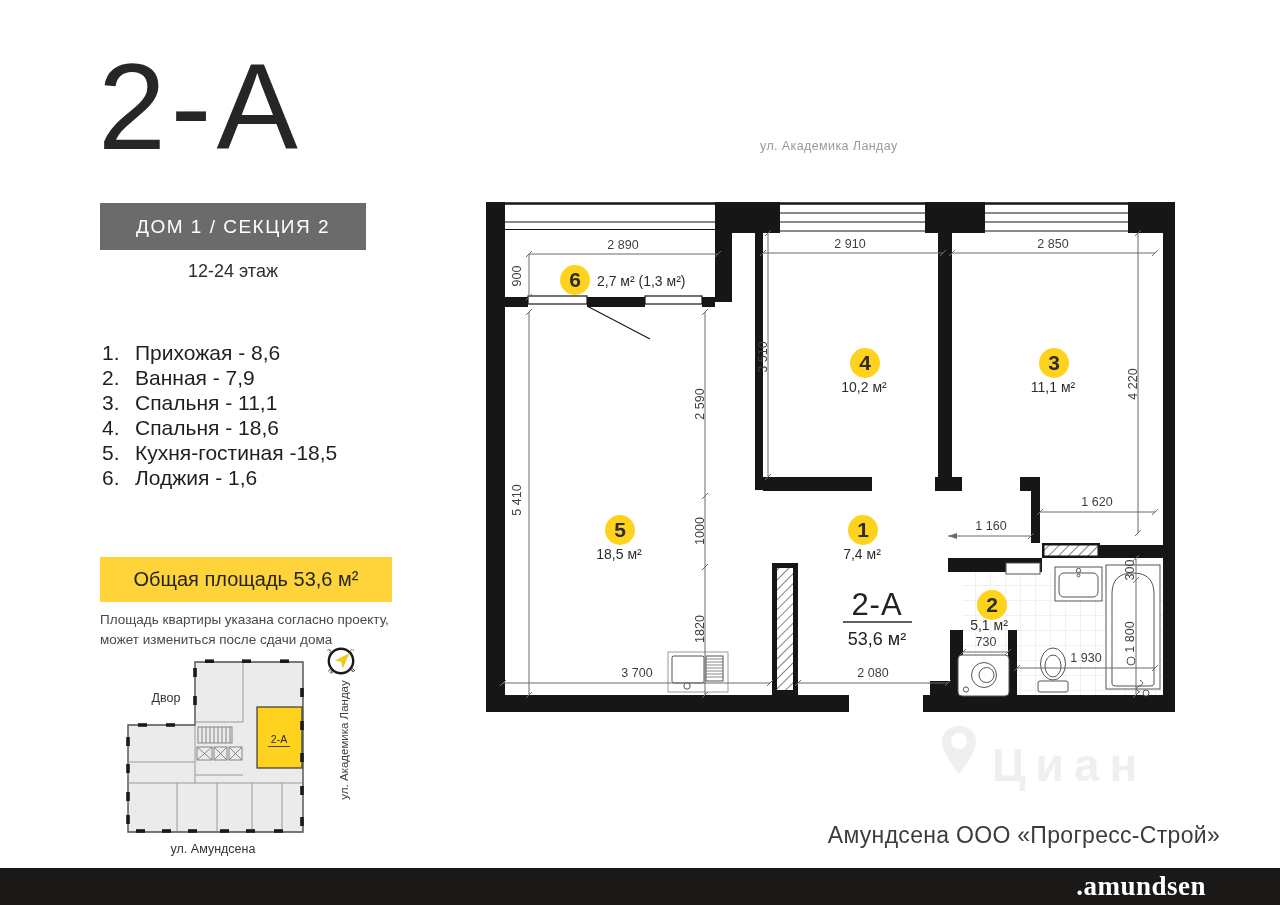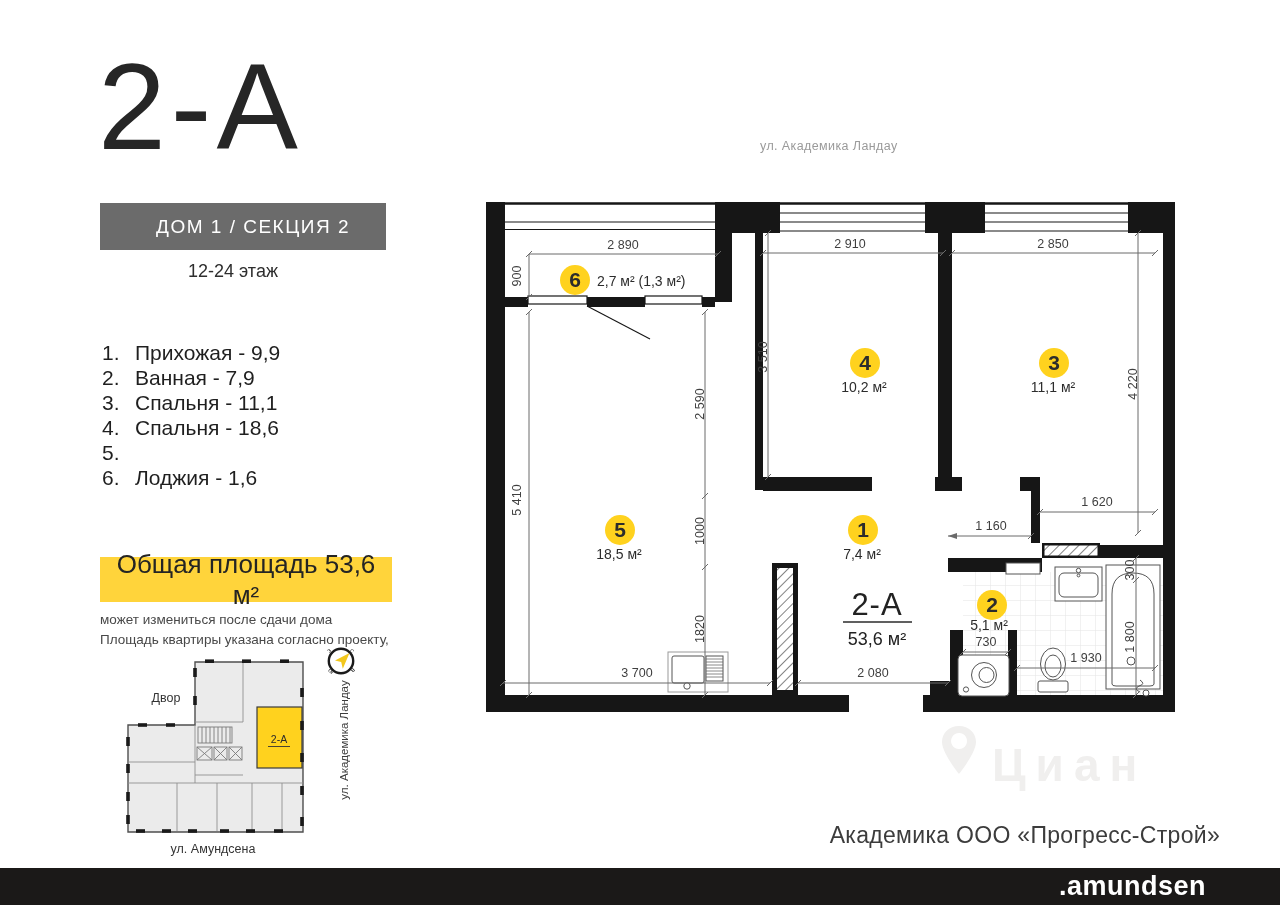--- a/index.html
+++ b/index.html
@@ -2,81 +2,82 @@
 <html><head>
 <meta charset="utf-8">
 <style>
   html,body{margin:0;padding:0;}
   body{width:1280px;height:905px;position:relative;background:#fff;overflow:hidden;
        font-family:"Liberation Sans", sans-serif;color:#222;}
   .abs{position:absolute;}
   
   .title{left:98px;top:40px;font-size:122px;line-height:1.1;letter-spacing:5px;color:#262626;font-weight:400;}
   .building-box{left:100px;top:203px;width:266px;height:47px;background:#6B6B6B;color:#fff;
-      display:flex;align-items:center;justify-content:center;font-size:19px;letter-spacing:1.5px;padding-left:20px;}
+      display:flex;align-items:center;justify-content:center;font-size:19px;letter-spacing:1.5px;}
   .floors{left:100px;top:261px;width:266px;text-align:center;font-size:18px;color:#2e2e2e;}
   .room-list{left:102px;top:340px;font-size:21px;color:#1f1f1f;}
   .room-list .row{display:flex;height:25px;line-height:25px;}
   .room-list .num{width:33px;}
   .total-box{left:100px;top:557px;width:292px;height:45px;background:#FFD43B;color:#242424;
-      display:flex;align-items:center;justify-content:center;font-size:26px;text-align:center;}
+      display:flex;align-items:center;justify-content:center;font-size:20px;text-align:center;}
   .note{left:100px;top:610px;width:310px;font-size:13.5px;line-height:19.5px;color:#484848;}
   
   .street-top{left:760px;top:139px;font-size:12.5px;color:#9a9a9a;letter-spacing:0.4px;}
   
   .watermark{left:938px;top:722px;display:flex;align-items:flex-end;gap:12px;color:#f0efee;
       font-size:46px;font-weight:700;letter-spacing:10px;}
   
   .developer{right:60px;top:822px;font-size:23px;color:#3c3c3c;letter-spacing:0.3px;}
   
-  .footer{left:0;top:868px;width:1280px;height:37px;background:#1B1918;}
+  .footer{left:0;top:868px;width:1280px;height:37px;background:#1B1918;font-family:Liberation Serif, serif;}
   .brand{right:74px;top:0;height:37px;line-height:37px;color:#fff;font-size:27px;font-weight:700;letter-spacing:0.5px;}
   svg{position:absolute;}
   svg text{font-family:"Liberation Sans", sans-serif;}
   .dimtxt{font-size:12.5px;fill:#3f3f3f;}
   .badgenum{font-size:21px;font-weight:600;fill:#2c2c2c;}
   .areatxt{font-size:14px;fill:#2c2c2c;}
 </style>
 </head>
 <body>
 
 <div class="abs title">2-А</div>
 <div class="abs building-box">ДОМ 1 / СЕКЦИЯ 2</div>
 <div class="abs floors">12-24 этаж</div>
 
 <div class="abs room-list">
   <div class="row">
       <span class="num">1.</span>
-      <span>Прихожая - 9,9</span>
+      <span>Прихожая - 8,6</span>
     </div>
   <div class="row">
       <span class="num">2.</span>
       <span>Ванная - 7,9</span>
     </div>
   <div class="row">
       <span class="num">3.</span>
       <span>Спальня - 11,1</span>
     </div>
   <div class="row">
       <span class="num">4.</span>
       <span>Спальня - 18,6</span>
     </div>
   <div class="row">
       <span class="num">5.</span>
+      <span>Кухня-гостиная -18,5</span>
     </div>
   <div class="row">
       <span class="num">6.</span>
       <span>Лоджия - 1,6</span>
     </div>
 </div>
 
 <div class="abs total-box">Общая площадь 53,6 м²</div>
 <div class="abs note">
+  <div>Площадь квартиры указана согласно проекту,</div>
   <div>может измениться после сдачи дома</div>
-  <div>Площадь квартиры указана согласно проекту,</div>
 </div>
 
 <svg class="mini" style="left:100px;top:640px" width="280" height="225" viewBox="100 640 280 225">
   <polygon points="195,662 303,662 303,832 128,832 128,725 195,725" fill="#ebebeb" stroke="#4f4f4f" stroke-width="1.4"></polygon>
   <g stroke="#909090" stroke-width="0.9" fill="none">
     <path d="M243 662V722 M195 722H243 M195 725V783 M128 762H195 M128 783H303 M177 783V831 M217 783V831 M252 783V831 M282 783V831 M195 775H243"></path>
   </g>
   <g stroke="#7a7a7a" stroke-width="0.9" fill="none">
     <rect x="198" y="727" width="34" height="16"></rect>
     <path d="M202 727V743M206 727V743M210 727V743M214 727V743M218 727V743M222 727V743M226 727V743M230 727V743"></path>
@@ -289,17 +290,17 @@
   </g>
 </svg>
 
 <div class="abs watermark">
   <svg style="position:static" width="42" height="70" viewBox="0 0 42 70">
     <path d="M21 4 C11 4 4 11 4 20 C4 31 21 52 21 52 C21 52 38 31 38 20 C38 11 31 4 21 4 Z M21 27 a8 8 0 1 1 0.1 0 Z" fill="#f0efee" fill-rule="evenodd"></path>
   </svg>
   <span>Циан</span>
 </div>
 
-<div class="abs developer">Академика ООО «Прогресс-Строй»</div>
+<div class="abs developer">Амундсена ООО «Прогресс-Строй»</div>
 
 <div class="abs footer">
   <div class="abs brand">.amundsen</div>
 </div>
 
 </body></html>

